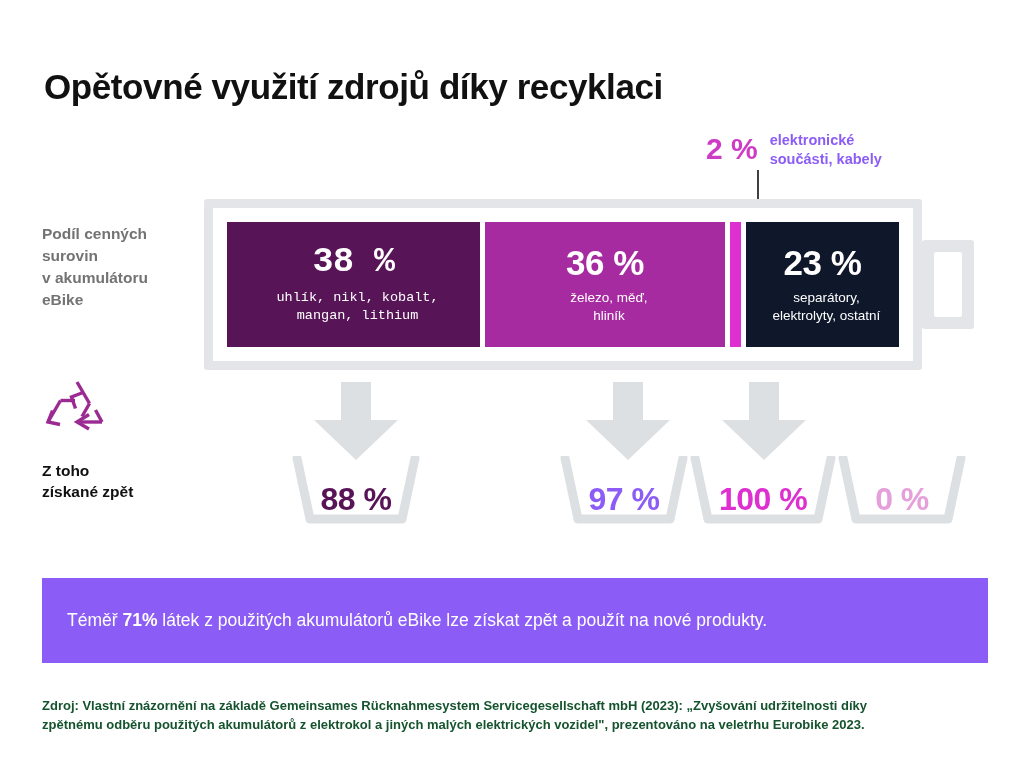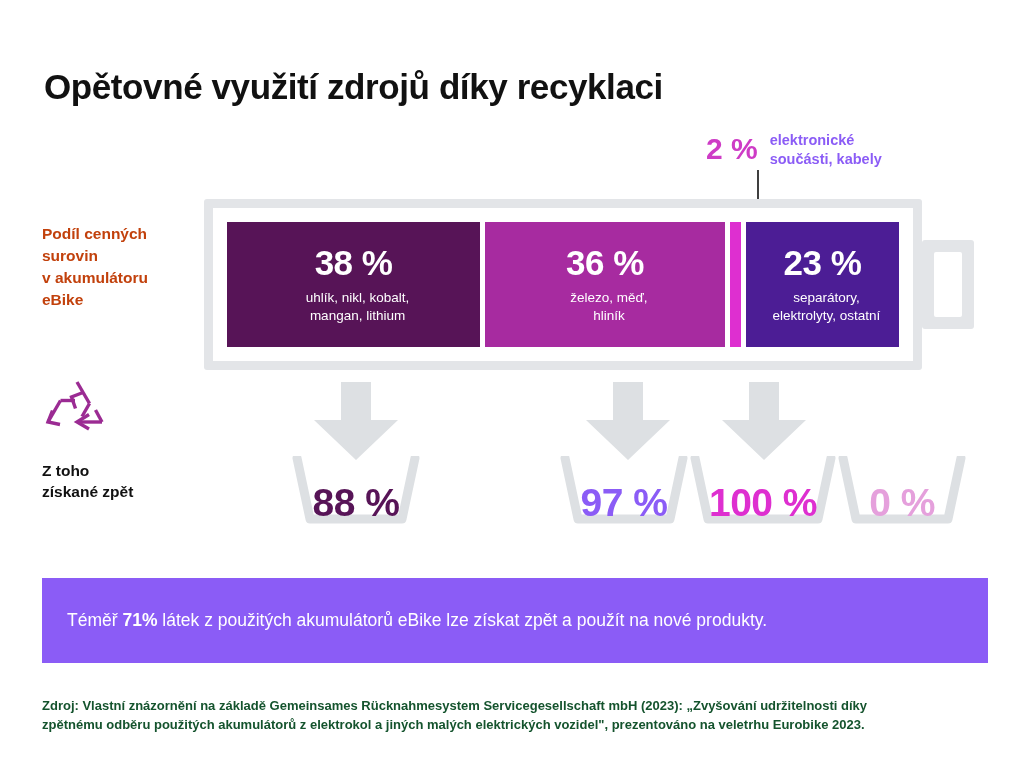--- a/index.html
+++ b/index.html
@@ -34,21 +34,21 @@
     white-space:pre-line;
   }
   .leader{
     position:absolute;left:744px;top:170px;
     width:20px;height:145px;pointer-events:none;
   }
 
   
   .label-left-top{
     position:absolute;left:42px;top:223px;width:170px;
-    font-size:15.5px;font-weight:bold;line-height:1.42;color:#c2410c;
+    font-size:15.5px;font-weight:bold;line-height:1.42;color:#737373;
     white-space:pre-line;
   }
   .label-left-bottom{
     position:absolute;left:42px;top:460px;width:170px;
     font-size:15.5px;font-weight:bold;line-height:1.38;color:#111111;
     white-space:pre-line;
   }
   .recycle-icon{position:absolute;left:42px;top:378px;width:70px;height:62px;}
 
   
@@ -90,21 +90,21 @@
     margin-left:8px;
   }
   .seg-thin{width:11px;}
 
   
   .flow{position:absolute;left:204px;top:382px;width:770px;height:145px;}
   .arrow{position:absolute;top:0;width:96px;height:78px;}
   .bin{position:absolute;top:74px;}
   .bin-pct{
     position:absolute;left:0;right:0;top:27px;
-    text-align:center;font-size:39px;font-weight:bold;line-height:1;
+    text-align:center;font-size:32px;font-weight:bold;line-height:1;
     letter-spacing:-0.5px;
   }
 
   
   .banner{
     position:absolute;left:42px;top:578px;width:946px;height:85px;
     background:#8b5cf6;
     display:flex;align-items:center;
   }
   .banner-text{
@@ -137,35 +137,35 @@
 
   <div class="label-left-top">Podíl cenných
 surovin
 v akumulátoru
 eBike</div>
 
   <div class="battery-wrap">
     <div class="battery-body">
       <div class="battery-inner">
 
-        <div class="seg" style="flex:38;background:#571457;">
+        <div class="seg" style="flex:38;background:#571457;font-family:Liberation Mono, monospace;">
           <div class="seg-pct">38 %</div>
           <div class="seg-desc">uhlík, nikl, kobalt,
 mangan, lithium</div>
         </div>
 
         <div class="seg" style="flex:36;background:#A72BA0;">
           <div class="seg-pct">36 %</div>
           <div class="seg-desc">železo, měď,
 hliník</div>
         </div>
 
         <div class="seg seg-thin" style="flex:0 0 11px;background:#DE2FD0;"></div>
 
-        <div class="seg" style="flex:23;background:#4c1d95;">
+        <div class="seg" style="flex:23;background:#0f172a;">
           <div class="seg-pct">23 %</div>
           <div class="seg-desc">separátory,
 elektrolyty, ostatní</div>
         </div>
 
       </div>
     </div>
     <div class="battery-terminal"></div>
   </div>
 

